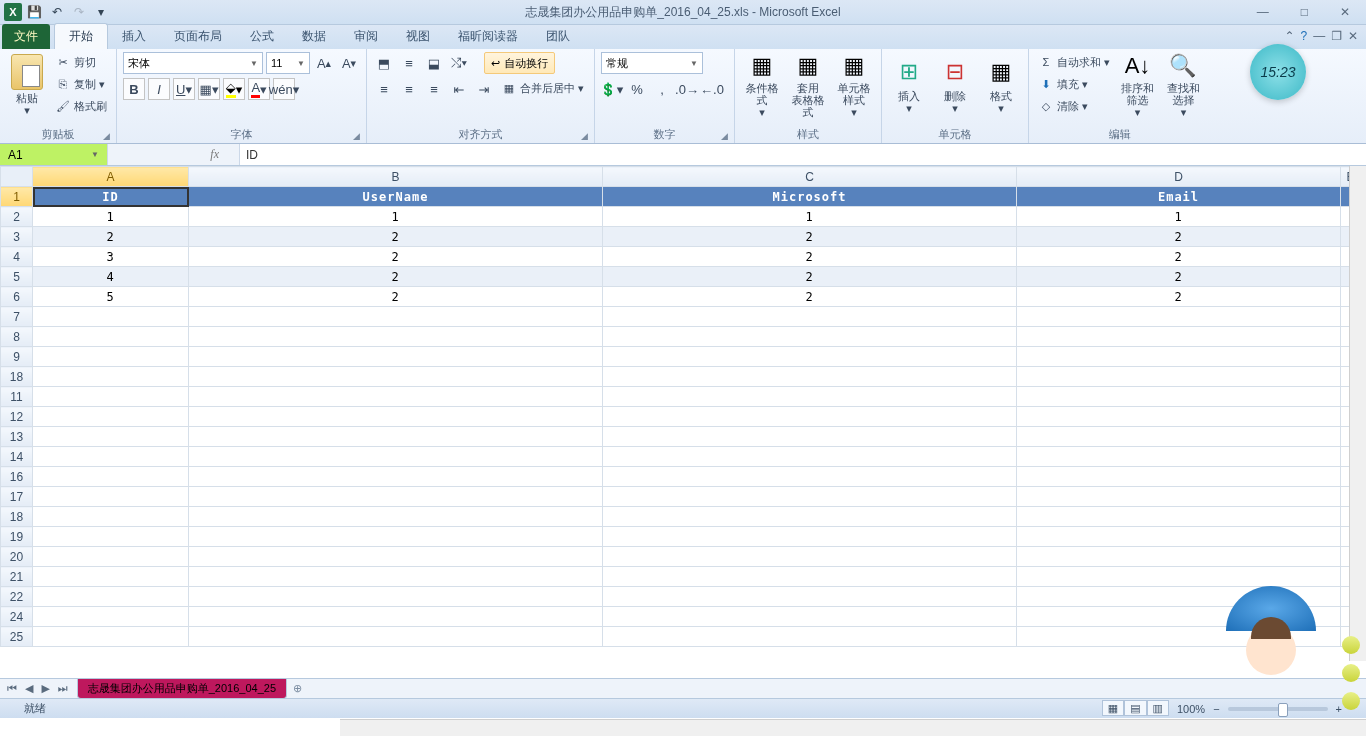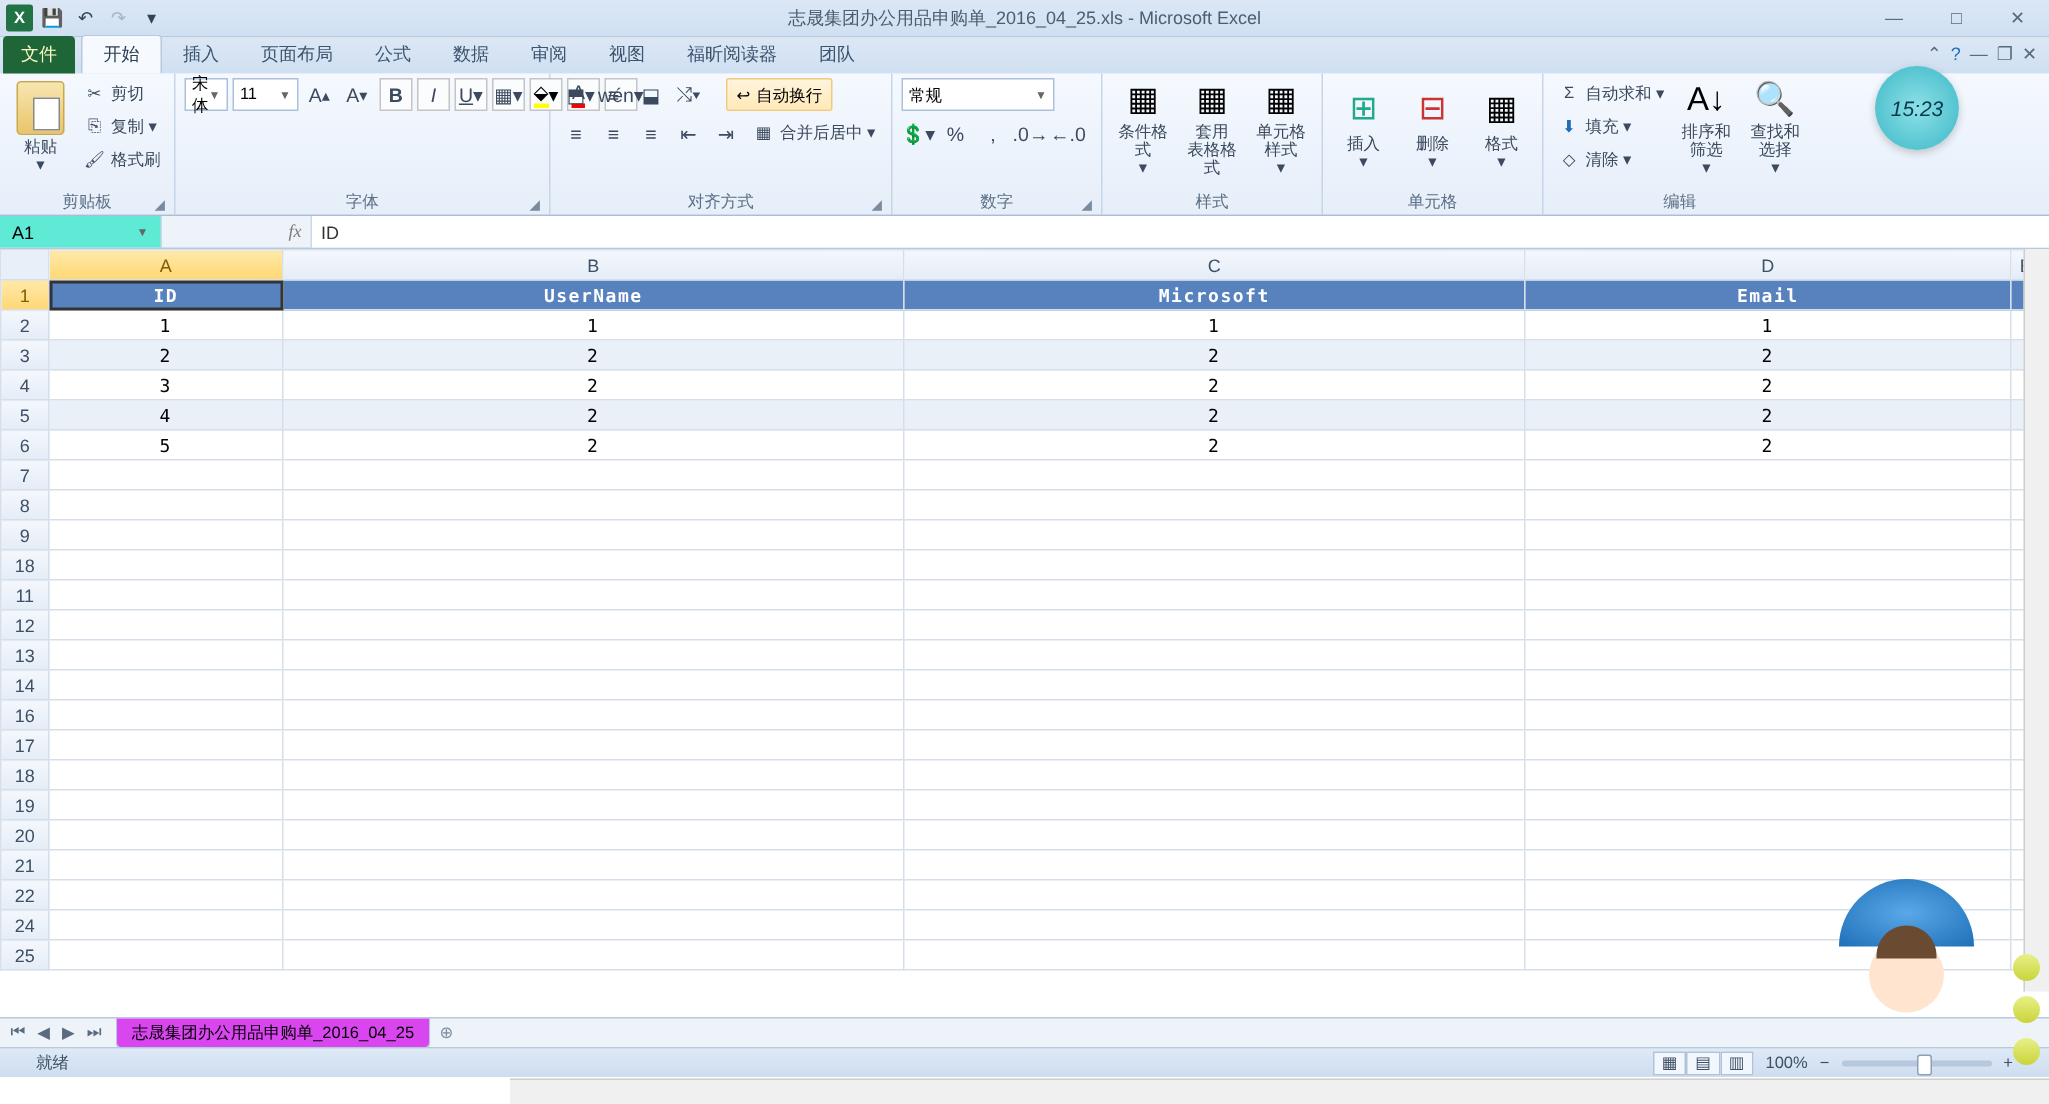--- a/index.html
+++ b/index.html
@@ -43,23 +43,23 @@
 .ic-btn.boxed { border-color: #c4c4c4; background: #fbfcfe; }
 .wrap-btn { border: 1px solid #f4c97a; background: linear-gradient(#fff4dd,#ffe9b8); padding: 2px 6px; display: flex; align-items: center; gap: 4px; font-size: 11px; border-radius: 2px; cursor: pointer; }
 
 .paste-ic { width: 32px; height: 36px; background: linear-gradient(#f8e6b0,#e9c46a); border-radius: 3px; border: 1px solid #c9a94e; position: relative; }
 .paste-ic::after { content:""; position:absolute; bottom:2px; right:2px; width:16px; height:20px; background:#fff; border:1px solid #888; }
 
 .clipart { width: 32px; height: 32px; display: flex; align-items: center; justify-content: center; font-size: 22px; }
 
 
 .fbar { height: 22px; display: flex; border-bottom: 1px solid #b6c9de; background: #eef3fa; }
-.namebox { width: 108px; border-right: 1px solid #ccd8e8; background: #5eead4; display: flex; align-items: center; padding: 0 8px; position: relative; }
+.namebox { width: 108px; border-right: 1px solid #ccd8e8; background: #bef264; display: flex; align-items: center; padding: 0 8px; position: relative; }
 .namebox .arr { margin-left: auto; font-size: 8px; color: #666; }
-.fx-area { display: flex; align-items: center; border-right: 1px solid #ccd8e8; width: 100px; justify-content: flex-end; padding-right: 6px; gap: 6px; color: #7a7a7a; }
+.fx-area { display: flex; align-items: center; border-right: 1px solid #ccd8e8; width: 132px; justify-content: flex-end; padding-right: 20px; gap: 6px; color: #7a7a7a; }
 .fx-area .fx { font-style: italic; font-family: serif; }
 .formula-input { flex: 1; background: #fff; display: flex; align-items: center; padding: 0 6px; color: #333; }
 
 
 .grid-wrap { position: relative; height: 512px; overflow: hidden; background: #fff; }
 .grid { border-collapse: collapse; table-layout: fixed; }
 .grid th, .grid td { border: 1px solid #d6dfe9; height: 20px; font-size: 12px; text-align: center; font-weight: normal; }
 .grid thead th { background: linear-gradient(#f4f8fd,#e4ecf6); color: #3d5066; position: sticky; top: 0; }
 .grid .rowhdr { background: linear-gradient(#f4f8fd,#e4ecf6); color: #3d5066; width: 32px; }
 .grid thead th.corner { background: #e8eff8; width: 32px; }
@@ -70,21 +70,21 @@
 .grid tr.stripe td { background: #eaf0f8; }
 .grid td.selected { outline: 2px solid #333; outline-offset: -2px; position: relative; }
 
 .hscroll { position: absolute; bottom: 0; right: 0; left: 340px; height: 17px; background: #f0f0f0; border-top: 1px solid #cfcfcf; }
 .vscroll { position: absolute; top: 0; right: 0; bottom: 17px; width: 17px; background: #f0f0f0; border-left: 1px solid #cfcfcf; }
 
 
 .sheet-tabs { height: 20px; background: #eef3fa; border-top: 1px solid #b6c9de; display: flex; align-items: center; font-size: 11px; }
 .sheet-nav { display: flex; gap: 2px; padding: 0 4px; color: #5a6b7e; }
 .sheet-nav span { cursor: pointer; padding: 0 3px; }
-.sheet-tab { padding: 2px 10px; background: #d946ef; border: 1px solid #b6c9de; border-top: none; border-radius: 0 0 4px 4px; margin-left: 2px; cursor: pointer; }
+.sheet-tab { padding: 2px 10px; background: #be185d; border: 1px solid #b6c9de; border-top: none; border-radius: 0 0 4px 4px; margin-left: 2px; cursor: pointer; }
 .sheet-add { padding: 0 6px; color: #7a8ba0; cursor: pointer; }
 
 
 .status { height: 20px; background: linear-gradient(#dfe9f6,#cdddf0); border-top: 1px solid #b6c9de; display: flex; align-items: center; font-size: 11px; color: #3d5066; padding: 0 24px; }
 .status .right { margin-left: auto; display: flex; align-items: center; gap: 8px; }
 .view-btns span { border: 1px solid #b0c3da; padding: 1px 5px; background: #f2f7fd; cursor: pointer; }
 .zoom-slider { width: 100px; height: 4px; background: #b8c8dc; position: relative; border-radius: 2px; }
 .zoom-slider::after { content:""; position:absolute; left:50%; top:-4px; width:8px; height:12px; background:#fff; border:1px solid #8aa0bc; border-radius:2px; }
 
 
@@ -145,21 +145,21 @@
         <div class="slim">
             <span class="ic">🖌</span>
             <span>格式刷</span>
           </div>
       </div>
     </div>
     <div class="glabel"><span>剪贴板</span><span class="dlg">◢</span></div>
   </div>
 
   <div class="rgroup" style="width:250px">
-    <div class="gbody" style="flex-direction:row;gap:4px;width:100%">
+    <div class="gbody" style="flex-direction:column;gap:4px;width:100%">
       <div class="row-icons" style="width:100%">
         <div class="selbox" style="flex:1">
             <span>宋体</span>
             <span class="arr">▼</span>
           </div>
         <div class="selbox" style="width:44px">
             <span>11</span>
             <span class="arr">▼</span>
           </div>
         <div class="ic-btn">A<sup>▴</sup></div>

